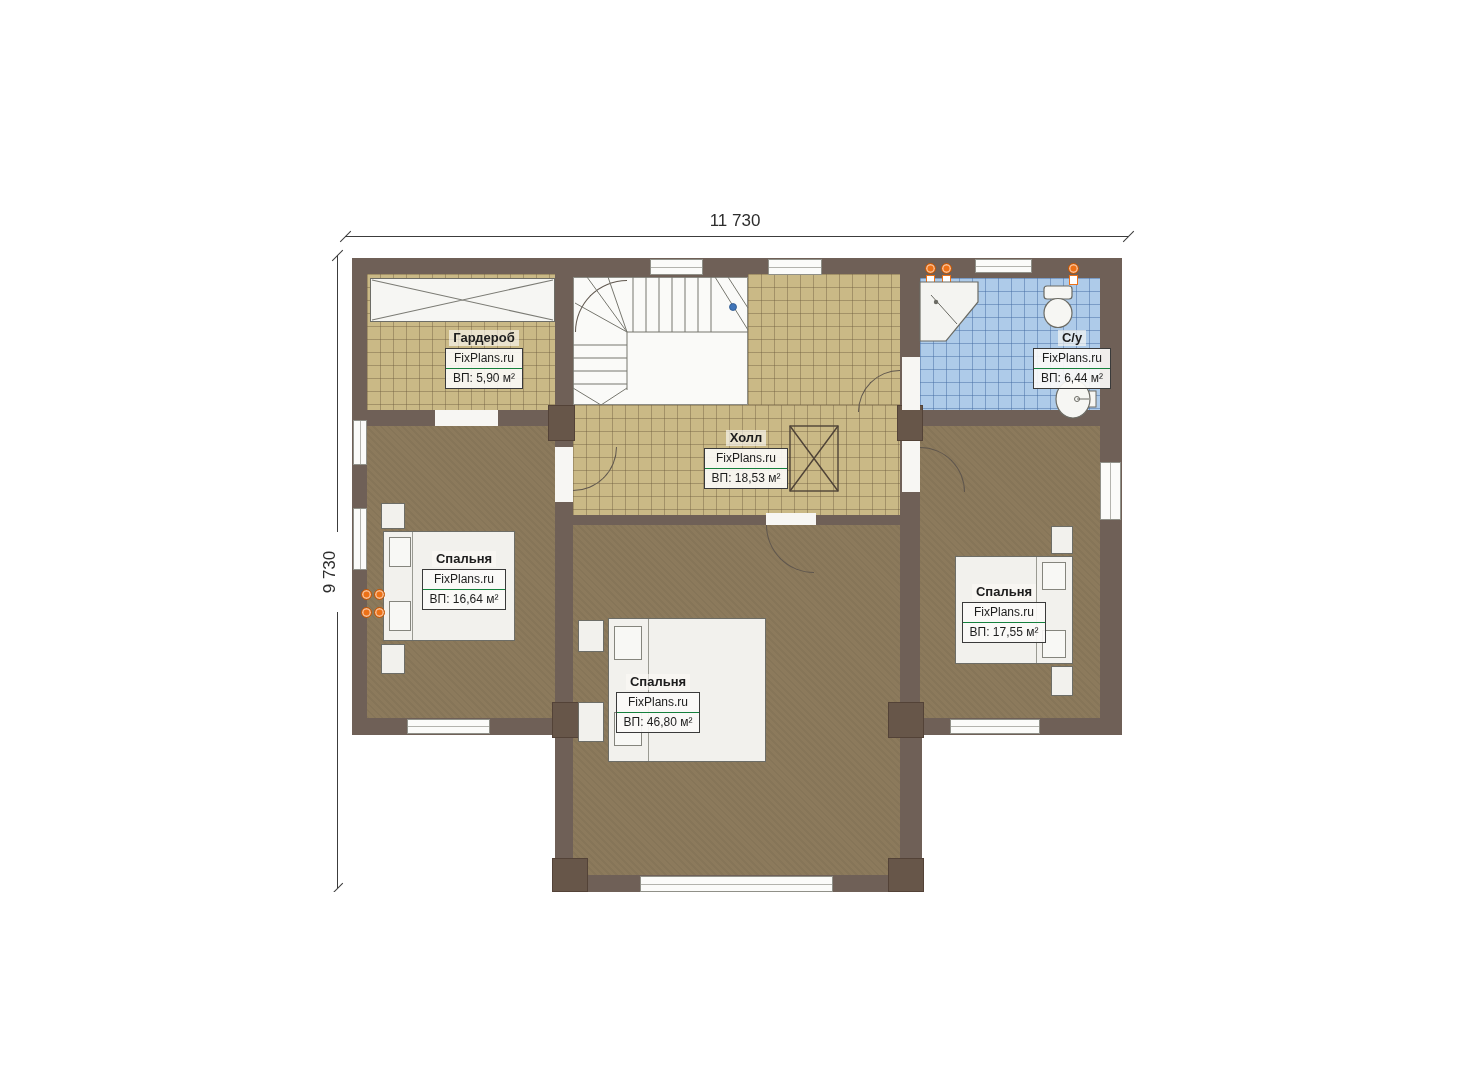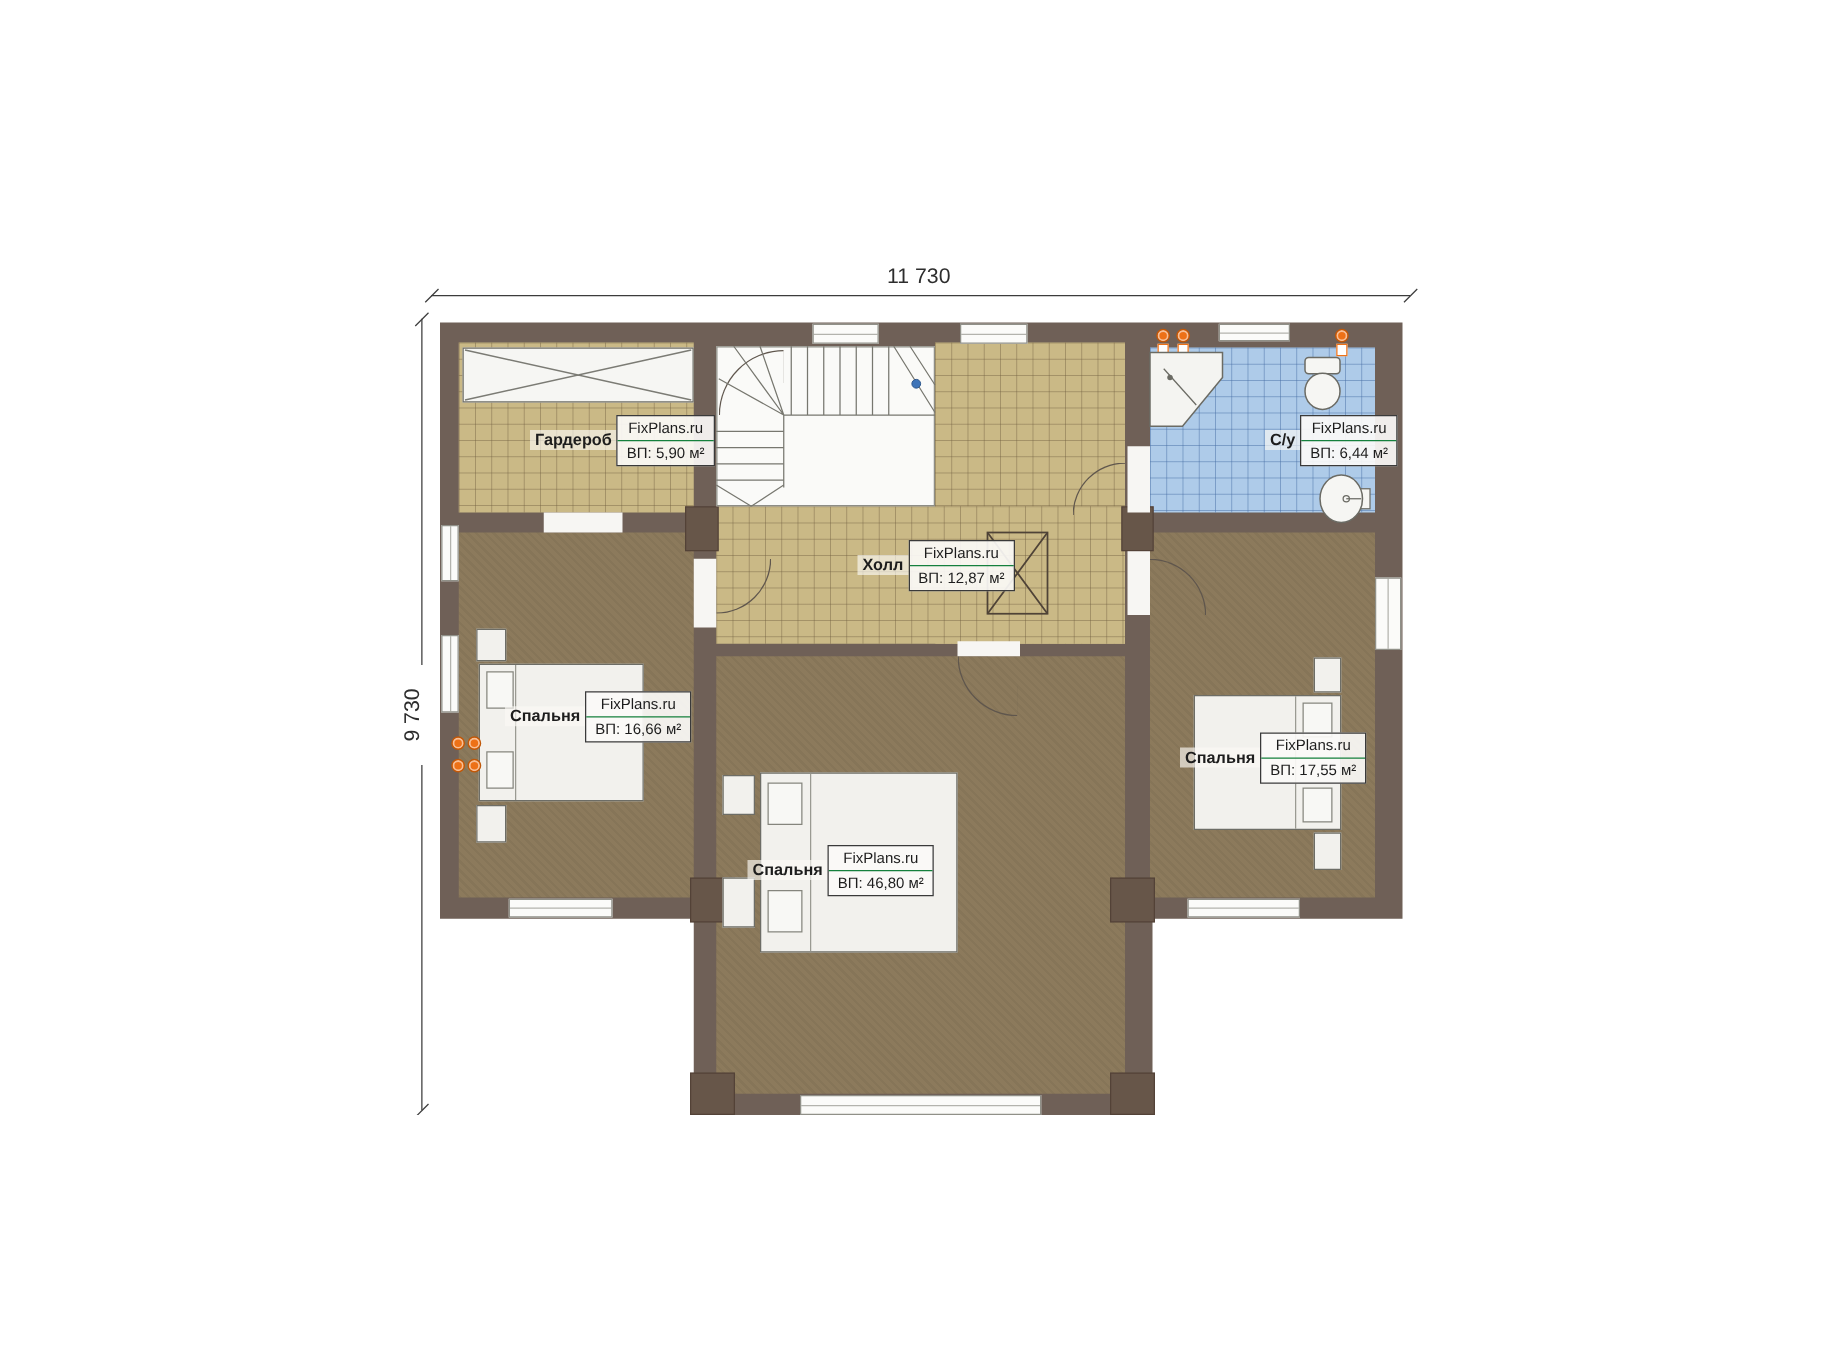--- a/index.html
+++ b/index.html
@@ -37,21 +37,21 @@
   .furn{background:#f2f1ed;border:1px solid #6d6d66;}
   .pillow{background:#f8f8f5;border:1px solid #85857d;}
   .bedline{background:#9a9a92;}
   
   .rad-dot{width:9px;height:9px;border-radius:50%;background:#ed7117;border:1px solid #c05708;
            box-shadow:inset 0 0 0 1.5px rgba(255,255,255,.55);}
   .rad-v{display:flex;flex-direction:column;align-items:center;gap:1px;}
   .rad-v .stem{width:7px;height:8px;background:#fff;border:1px solid #ed7117;}
   .rad-h{display:flex;flex-direction:row;gap:2px;}
   
-  .label{display:flex;flex-direction:row;align-items:center;color:#1d1d1d;}
+  .label{display:flex;flex-direction:column;align-items:center;color:#1d1d1d;}
   .label .title{font-weight:bold;font-size:13px;line-height:16px;padding:0 4px;
                 background:rgba(250,249,245,.65);white-space:nowrap;}
   .label .box{margin-top:2px;border:1px solid #3a3a3a;background:rgba(251,250,247,.92);
               font-size:12px;line-height:15px;text-align:center;}
   .label .row{padding:2px 7px;white-space:nowrap;}
   .label .row.area{border-top:1px solid #15803d;}
   
   .dimline{background:#3c3c3c;}
   .tick{width:15px;height:1px;background:#3c3c3c;transform:rotate(-45deg);}
   .dimtext{font-size:17px;color:#2d2d2d;text-align:center;background:#fff;white-space:nowrap;}
@@ -203,37 +203,37 @@
     <div class="box">
       <div class="row brand">FixPlans.ru</div>
       <div class="row area">ВП: 5,90 м²</div>
     </div>
   </div>
 
   <div class="abs label" style="left:686px;top:430px;width:120px;">
     <div class="title">Холл</div>
     <div class="box">
       <div class="row brand">FixPlans.ru</div>
-      <div class="row area">ВП: 12,87 м²</div>
+      <div class="row area">ВП: 18,53 м²</div>
     </div>
   </div>
 
   <div class="abs label" style="left:1012px;top:330px;width:120px;">
     <div class="title">С/у</div>
     <div class="box">
       <div class="row brand">FixPlans.ru</div>
       <div class="row area">ВП: 6,44 м²</div>
     </div>
   </div>
 
   <div class="abs label" style="left:404px;top:551px;width:120px;">
     <div class="title">Спальня</div>
     <div class="box">
       <div class="row brand">FixPlans.ru</div>
-      <div class="row area">ВП: 16,66 м²</div>
+      <div class="row area">ВП: 16,64 м²</div>
     </div>
   </div>
 
   <div class="abs label" style="left:598px;top:674px;width:120px;">
     <div class="title">Спальня</div>
     <div class="box">
       <div class="row brand">FixPlans.ru</div>
       <div class="row area">ВП: 46,80 м²</div>
     </div>
   </div>

